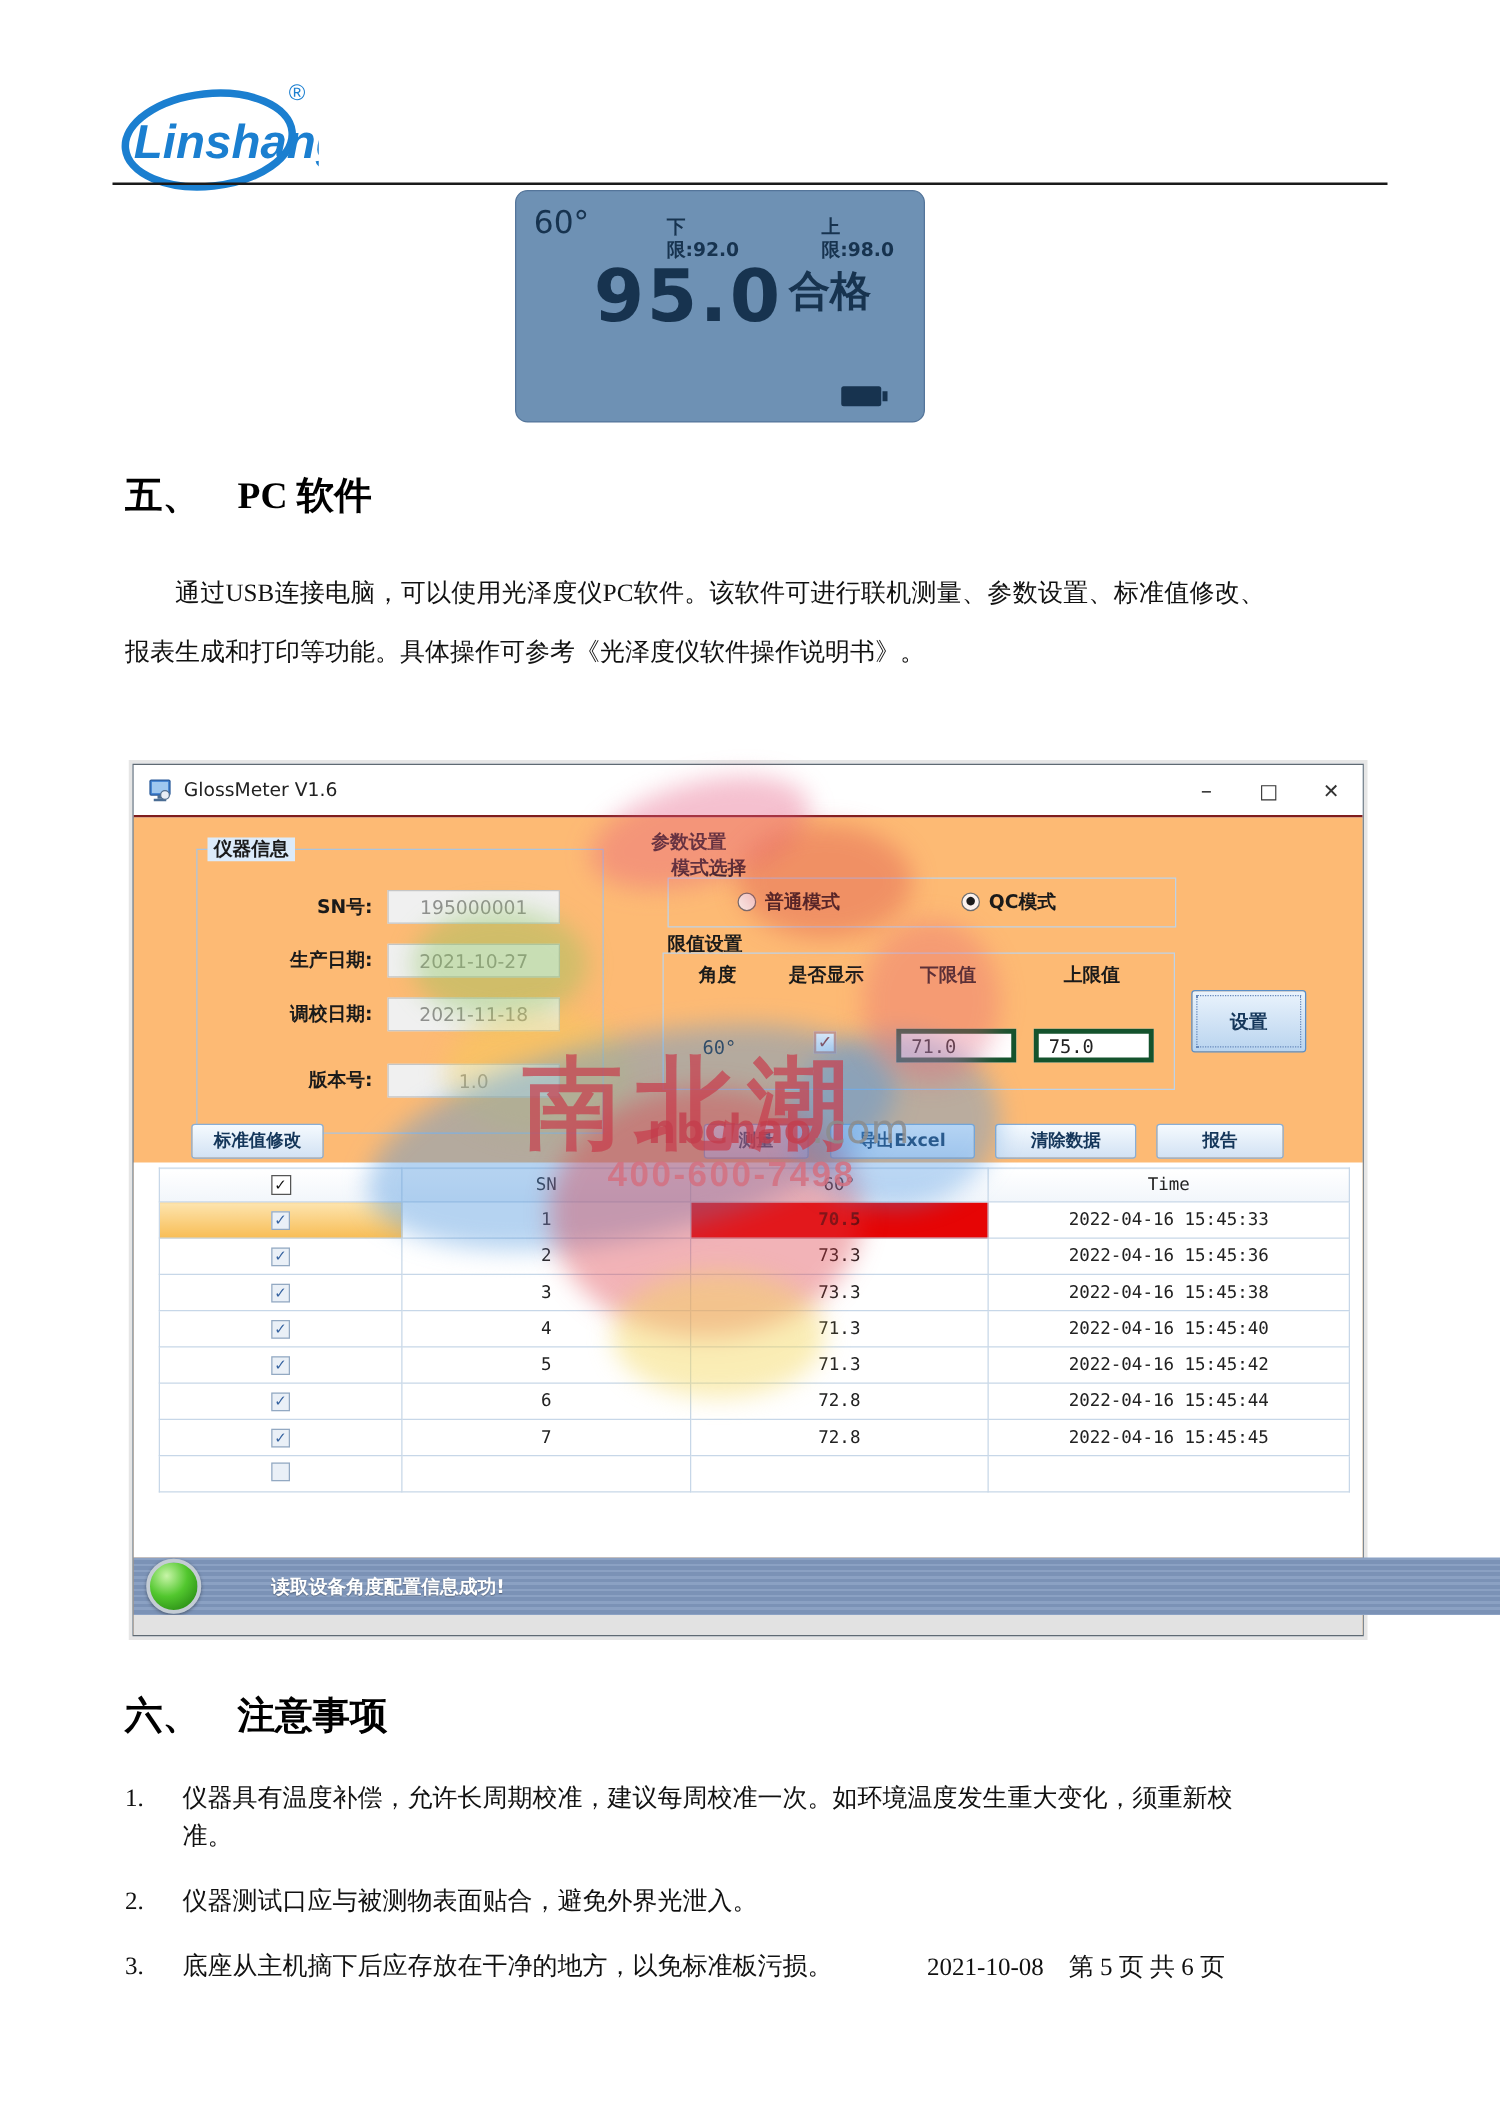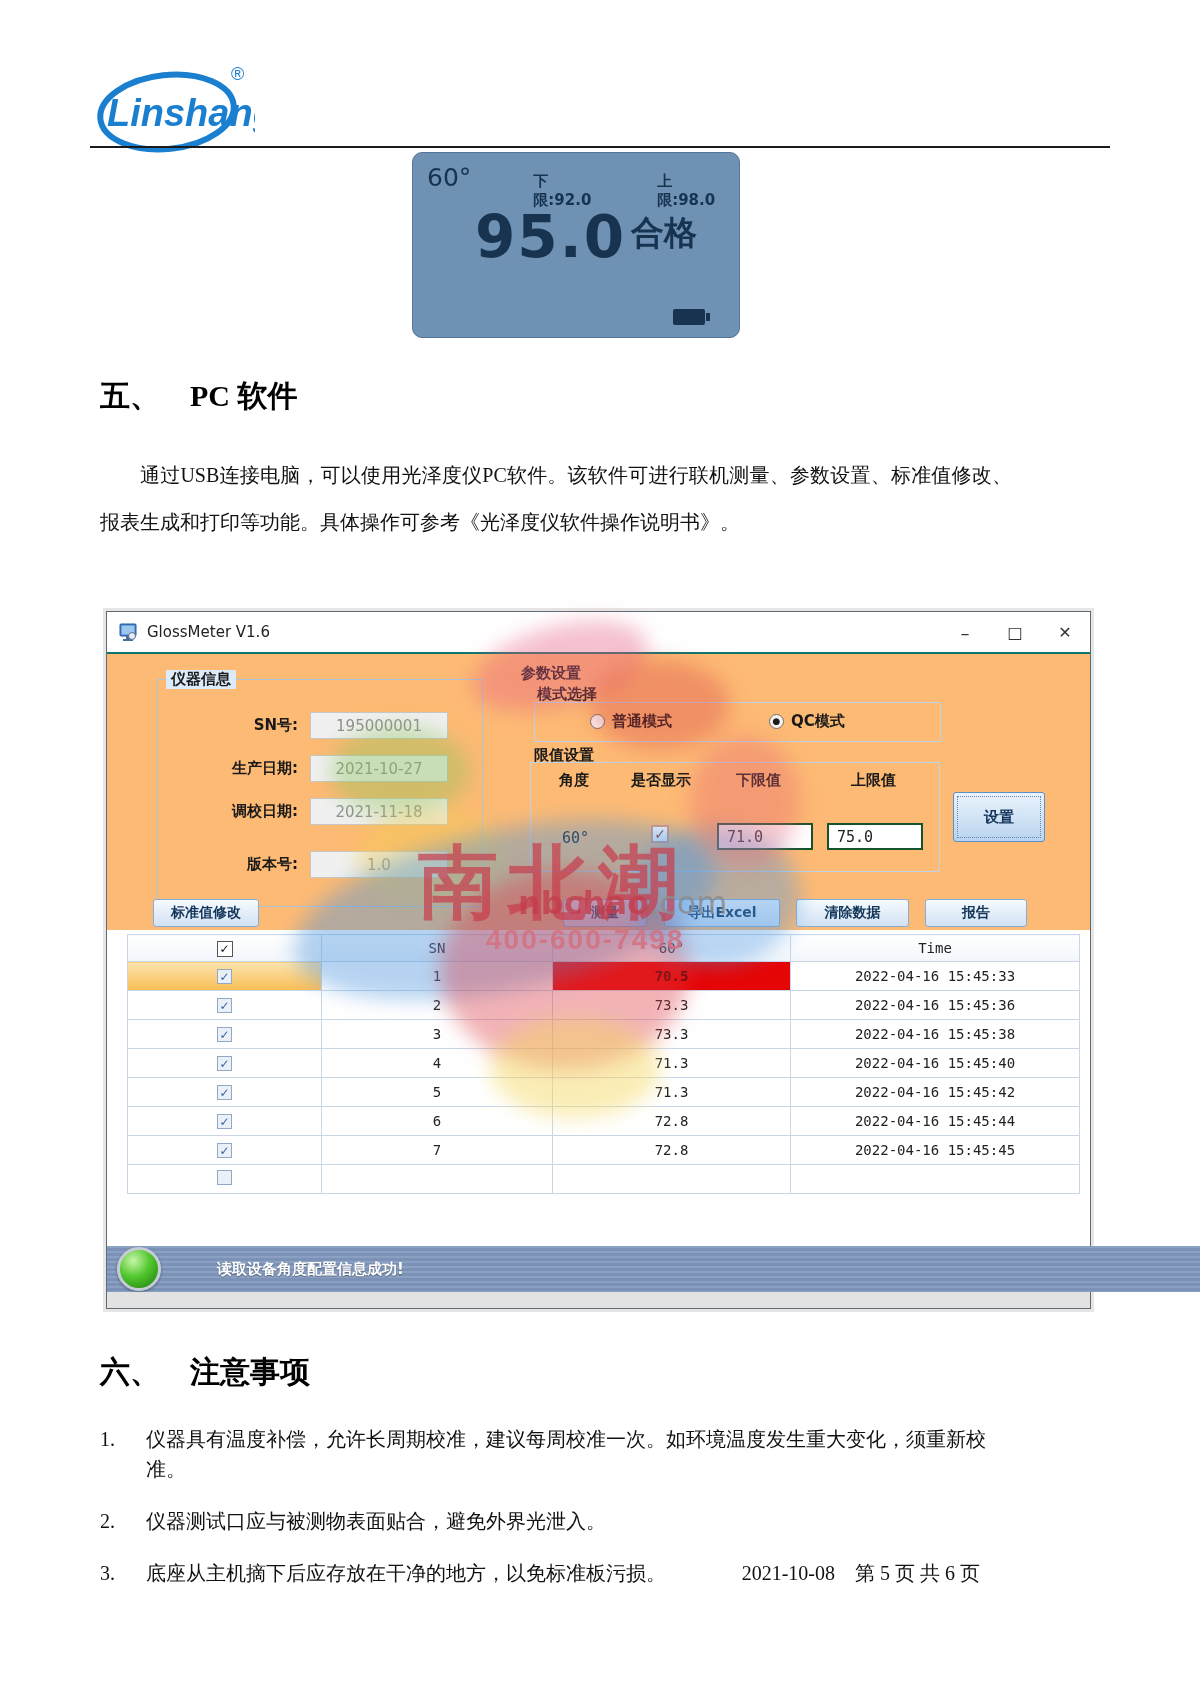--- a/index.html
+++ b/index.html
@@ -41,21 +41,21 @@
   .note-num { width:46px; flex:0 0 46px; }
   .footer { position:absolute; right:220px; top:1560px; font-size:20px; color:#111; }
 
   
   .window {
     position:absolute; left:106px; top:611px; width:985px; height:698px;
     border:1px solid #5f6a73; box-shadow:0 0 0 3px #e6e6e6;
     background:#dcebfa; font-family:"DejaVu Sans", sans-serif;
   }
   .titlebar {
-    height:42px; background:#ffffff; border-bottom:2px solid #0f766e;
+    height:42px; background:#ffffff; border-bottom:2px solid #7f1d1d;
     display:flex; align-items:center; padding-left:12px;
   }
   .titlebar .title { font-size:15px; color:#222; margin-left:8px; flex:1; }
   .win-btn { width:50px; text-align:center; font-size:16px; color:#333; cursor:default; }
   .win-btn.min { font-size:18px; }
   .content { position:relative; width:983px; height:654px; background:#fdba74; }
 
   
   .groupbox { position:absolute; border:1px solid #aac4de; }
   .gb-label { position:absolute; left:8px; top:-10px; background:#dcebfa; padding:0 5px; font-size:15px; font-weight:bold; color:#1a1a1a; }
@@ -83,21 +83,21 @@
   .lim-angle { position:absolute; left:31px; top:66px; font-size:15px; font-family:"DejaVu Sans Mono", monospace; color:#222; }
   .cb {
     display:inline-flex; align-items:center; justify-content:center;
     width:15px; height:15px; background:#eaf0f7; border:1px solid #93a9c2;
     font-size:12px; line-height:1; color:#3763a0; font-family:"DejaVu Sans", sans-serif;
   }
   .cb-limit { position:absolute; left:120px; top:62px; width:18px; height:18px; background:#fff;
     border:2px solid #e3977a; color:#a33527; font-size:14px; }
   .lim-input {
     position:absolute; top:60px; width:96px; height:27px; background:#fff;
-    border:2px solid #14532d; padding-left:8px; font-size:15px;
+    border:4px solid #14532d; padding-left:8px; font-size:15px;
     font-family:"DejaVu Sans Mono", monospace; color:#222;
   }
   .li1 { left:186px; } .li2 { left:296px; }
 
   .btn {
     position:absolute; height:28px; border:1px solid #88aed6; border-radius:3px;
     background:linear-gradient(#f5fafe, #d2e2f4); color:#14365a;
     font-size:14px; font-weight:bold; font-family:"DejaVu Sans", sans-serif;
     display:flex; align-items:center; justify-content:center; cursor:default;
   }

